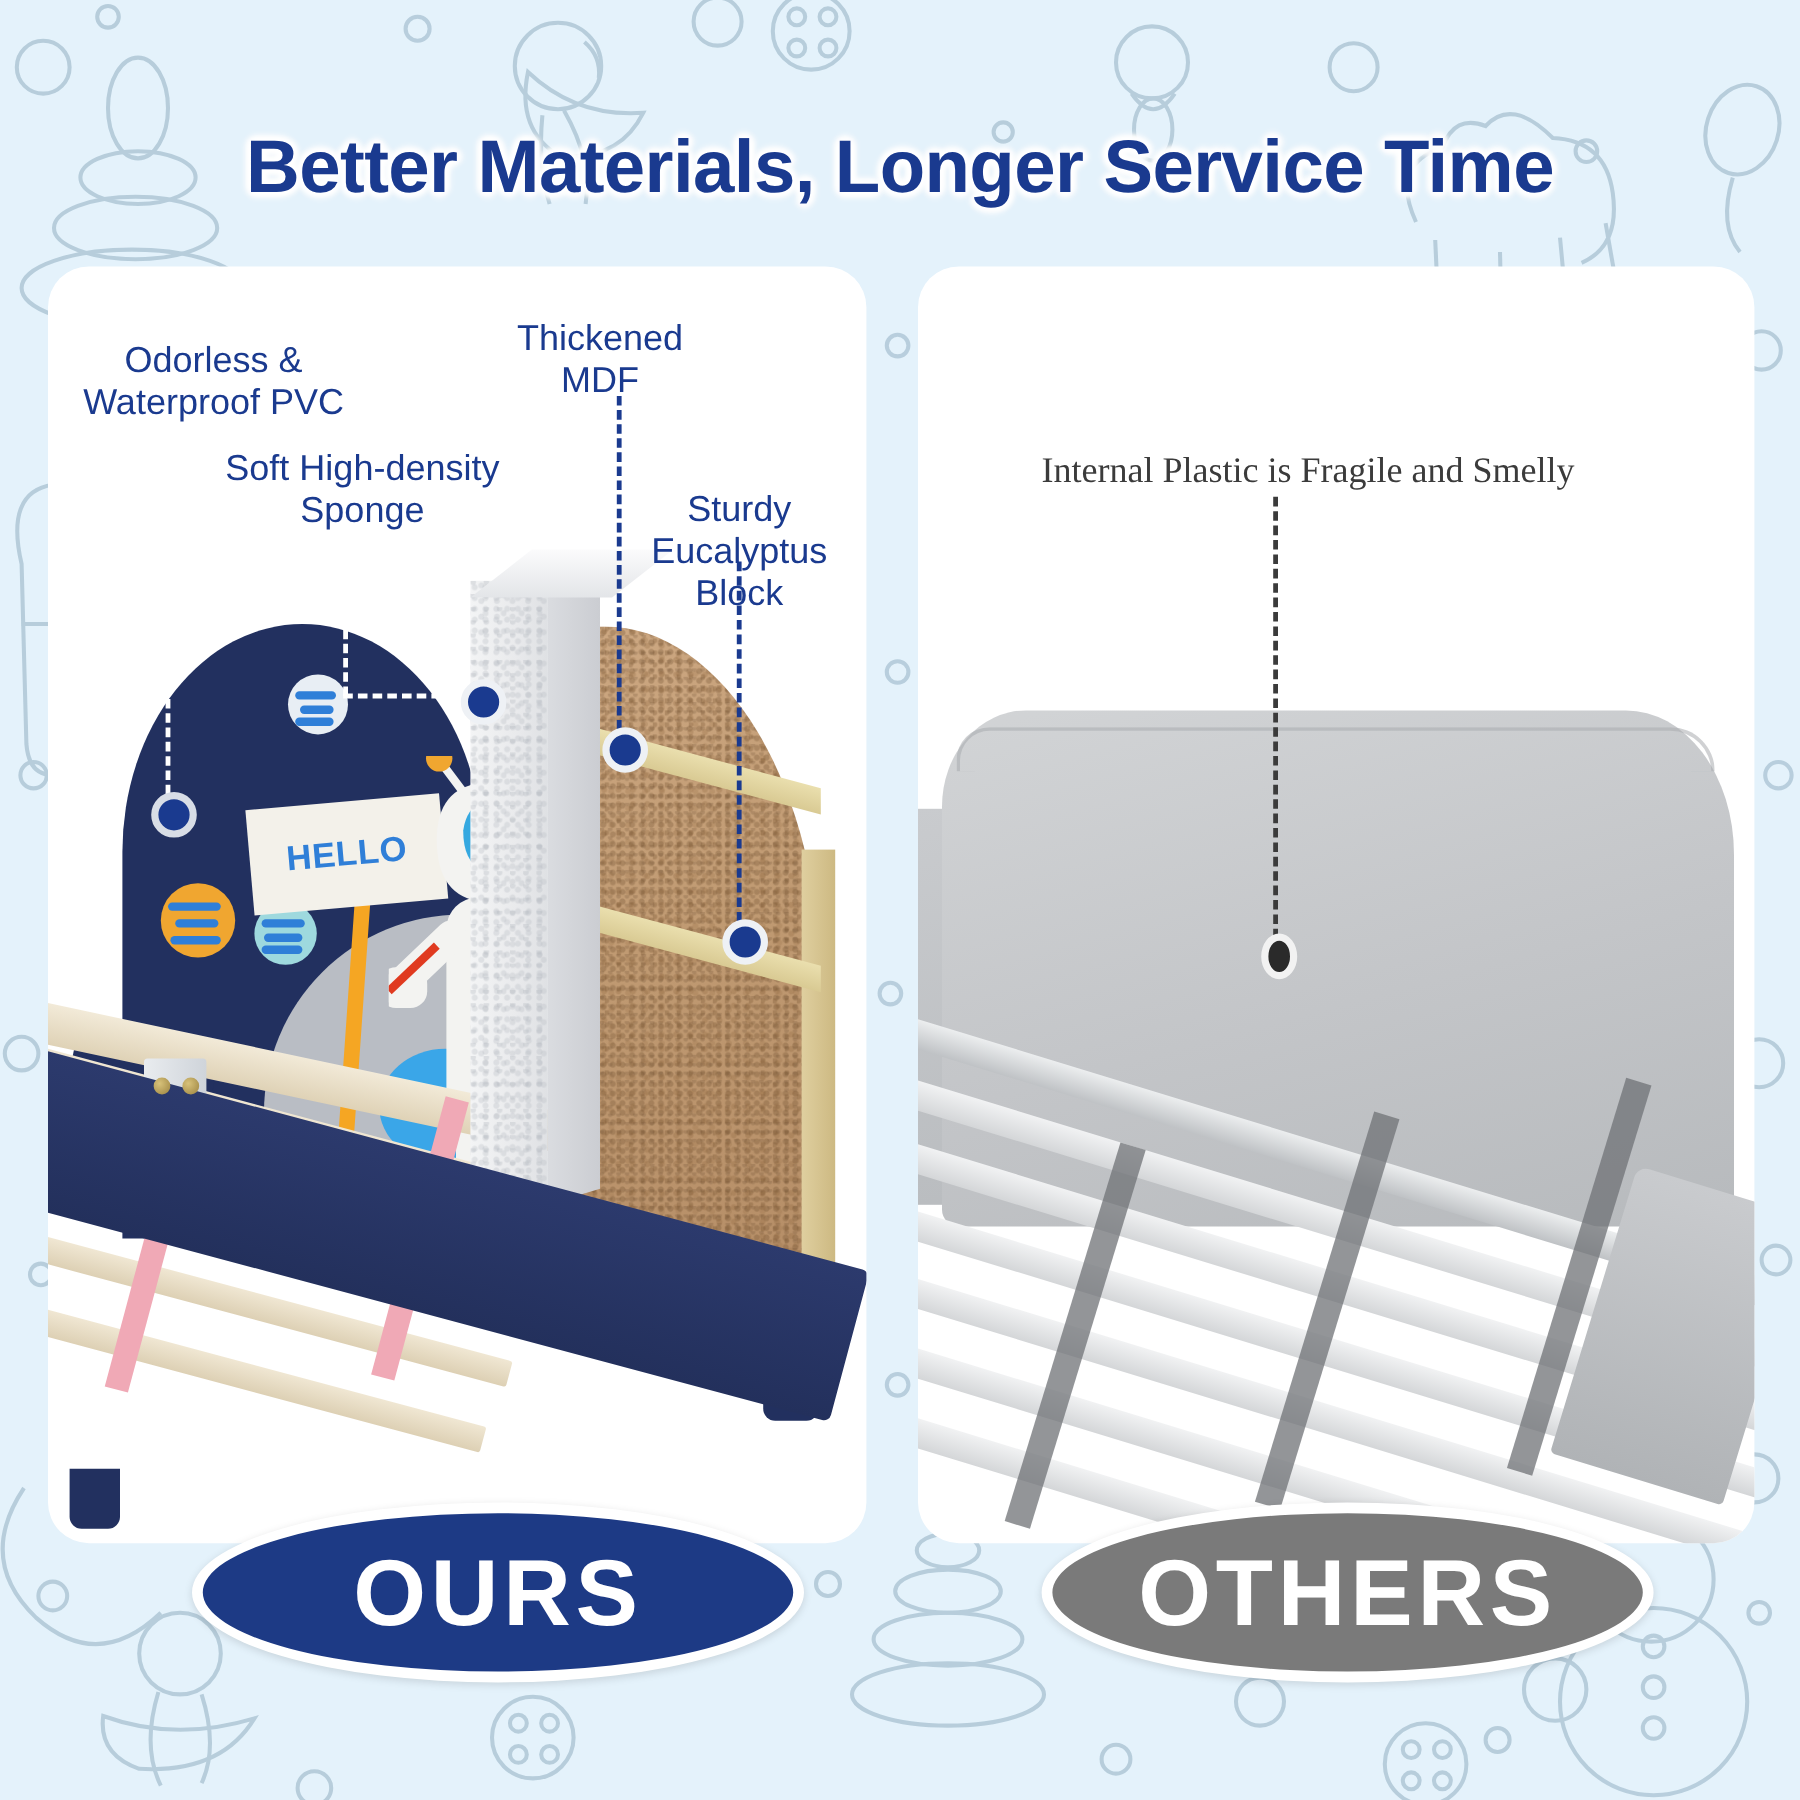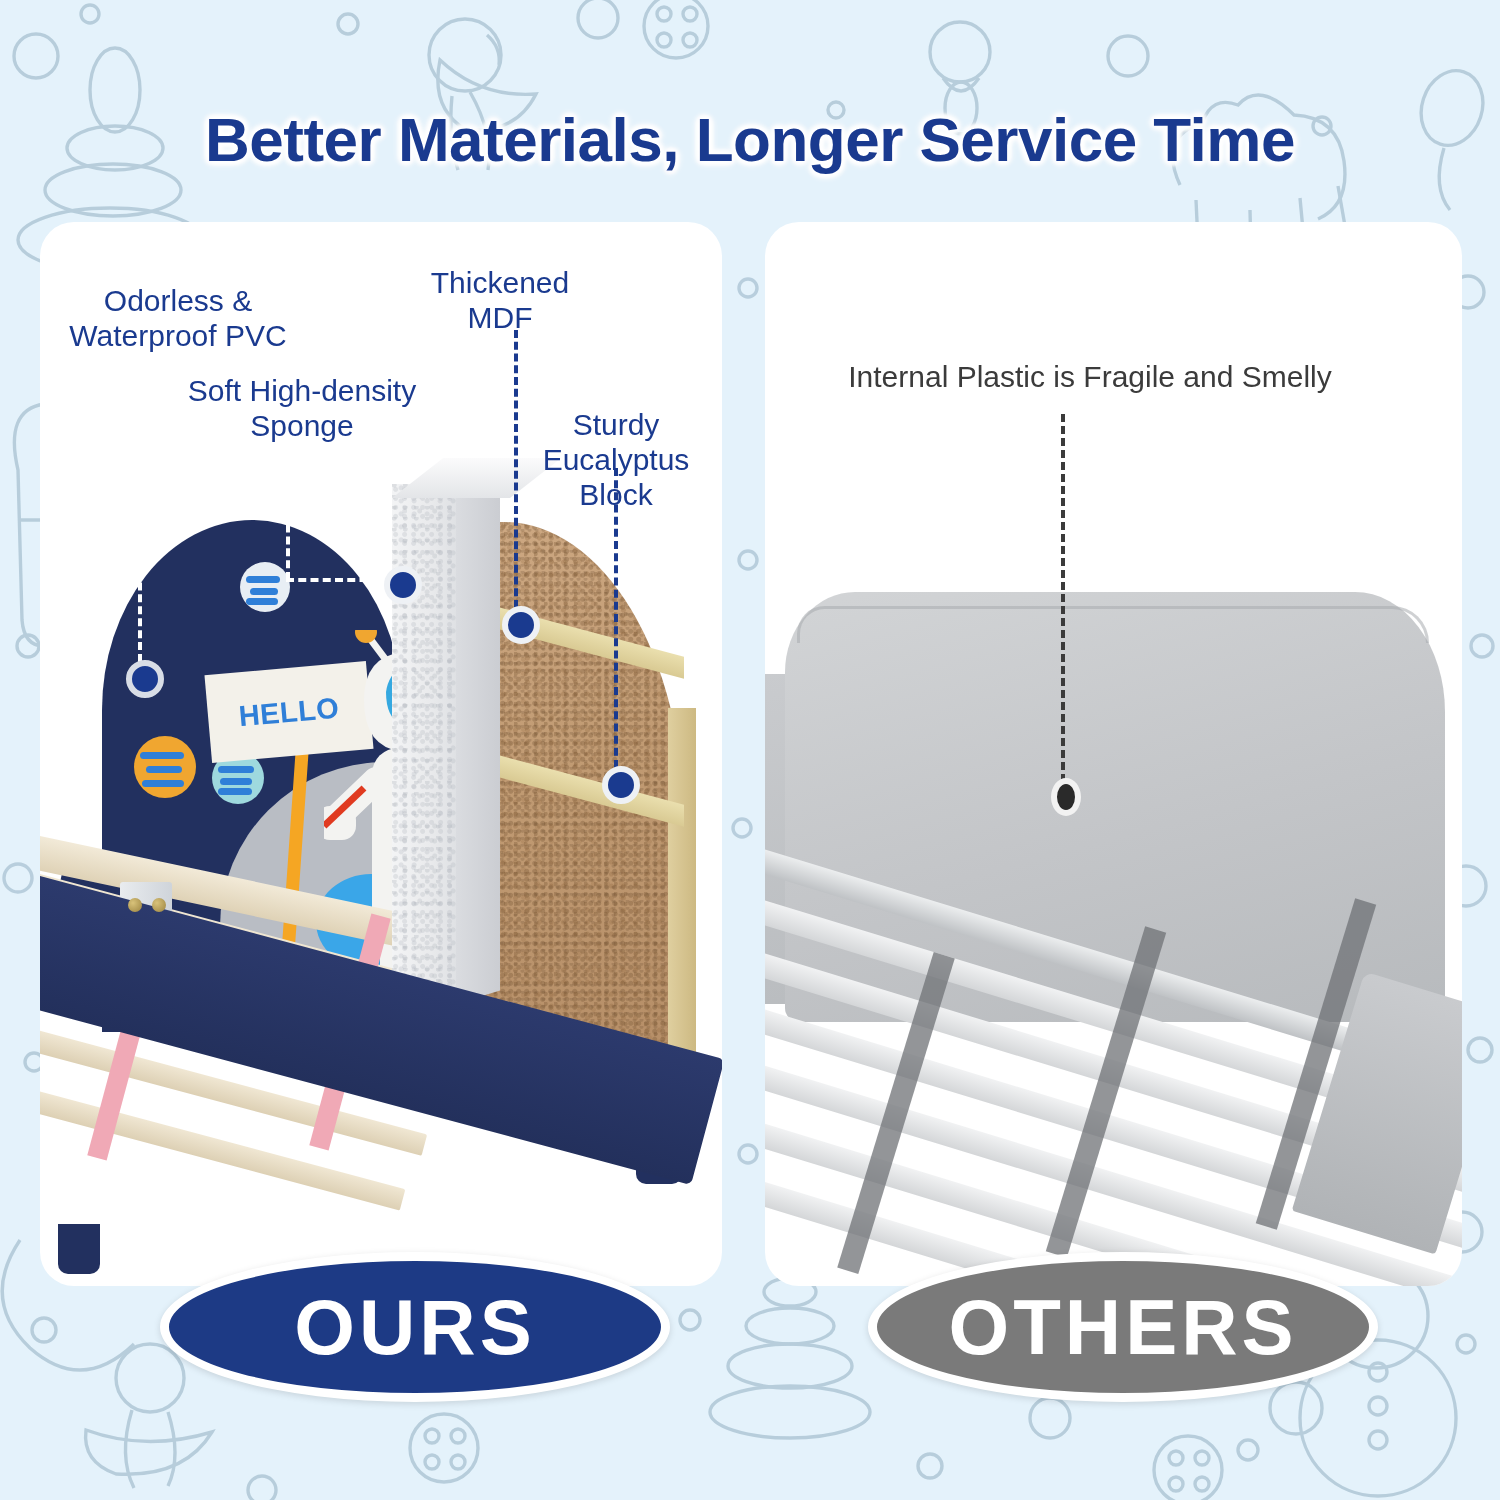--- a/index.html
+++ b/index.html
@@ -505,20 +505,20 @@
     <div class="g-headboard"></div>
 
     <div class="g-rail" style="left:560px; top:766px; width:150px; height:250px; transform:rotate(17deg); border-radius:10px 10px 4px 4px;"></div>
     <div class="g-leg" style="left:632px; top:946px; width:28px; height:74px; transform:rotate(4deg);"></div>
 
     <div class="leader gray" style="left:296px; top:192px; height:368px;"></div>
     <div class="dot grayd" style="left:286px; top:556px;"></div>
   </div>
 </div>
 
-<div class="callout gray" style="left:800px; top:360px; width:580px;">Internal Plastic is Fragile and Smelly</div>
+<div class="callout gray" style="left:800px; top:376px; width:580px;font-family:Liberation Serif, serif;">Internal Plastic is Fragile and Smelly</div>
 
 <div class="badge" id="badge-ours">
   <span>OURS</span>
 </div>
 <div class="badge" id="badge-others">
   <span>OTHERS</span>
 </div>
 
 </body></html>

